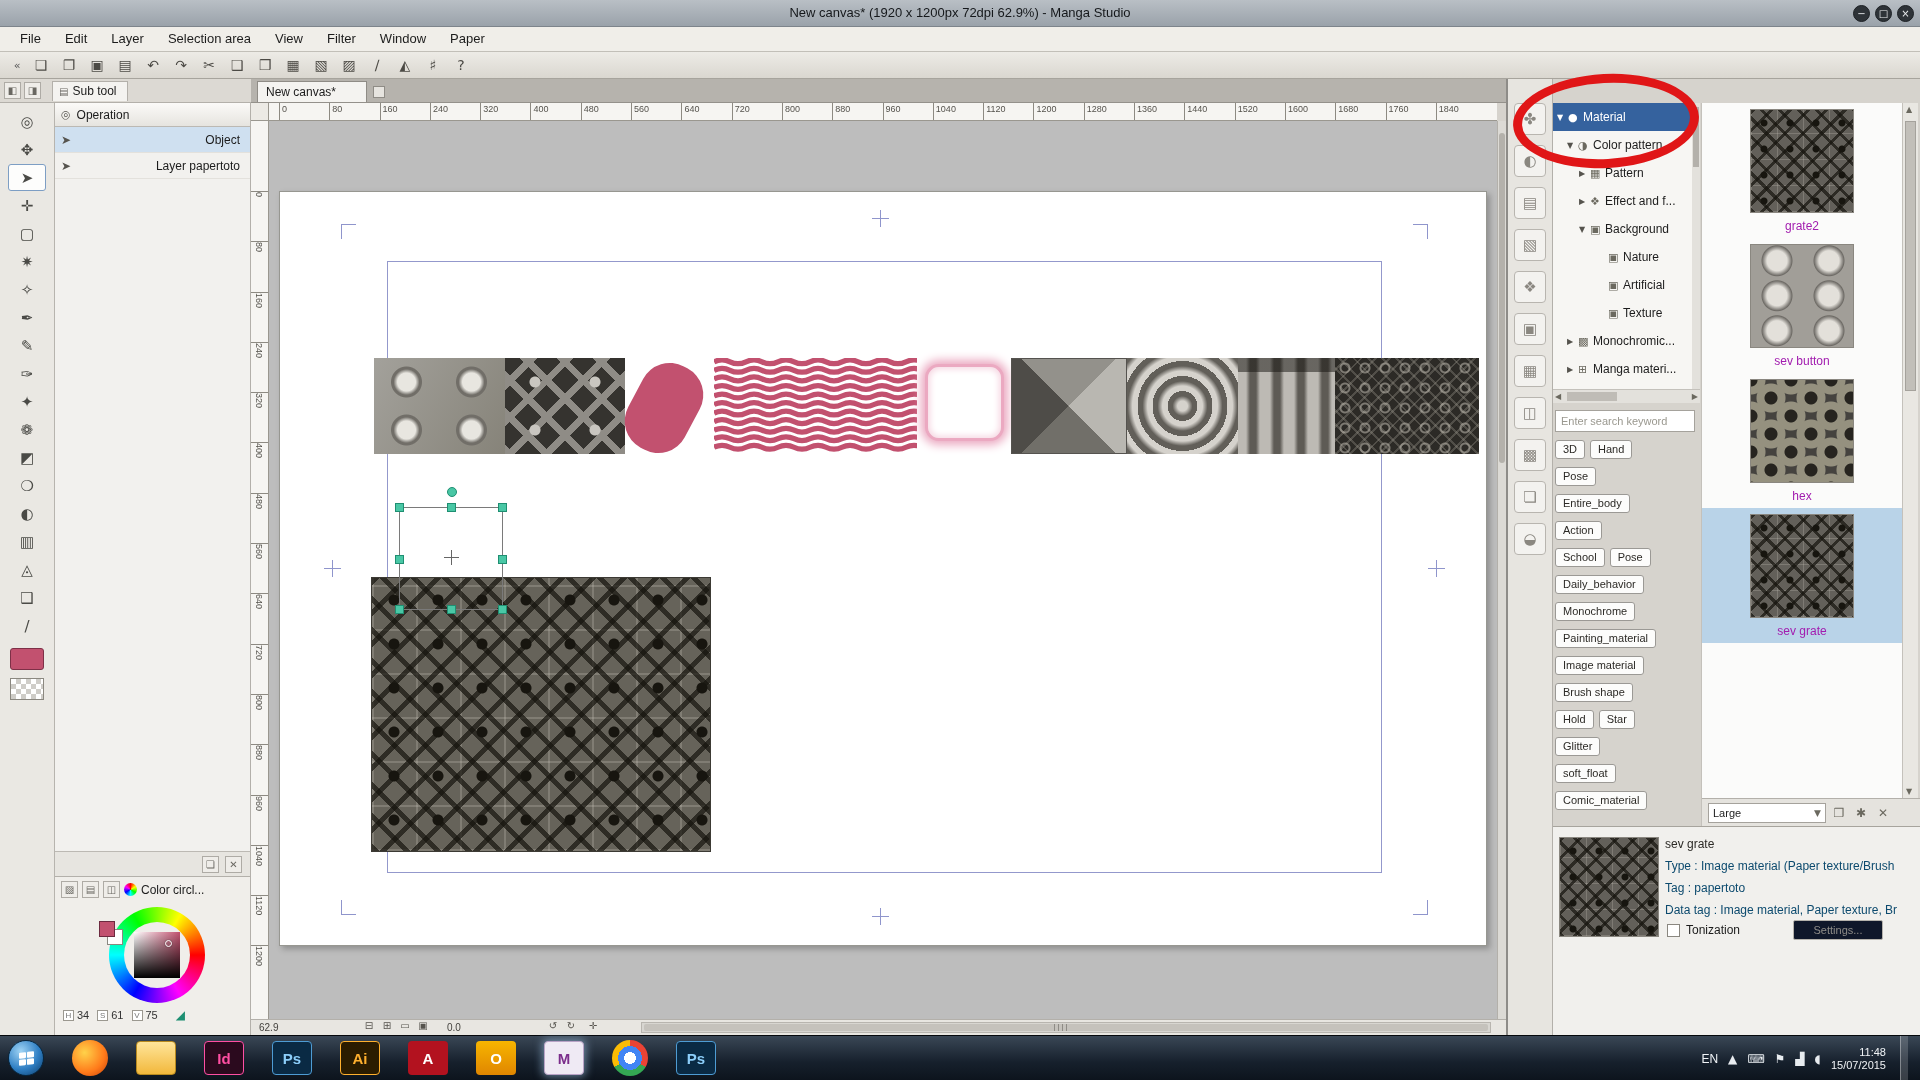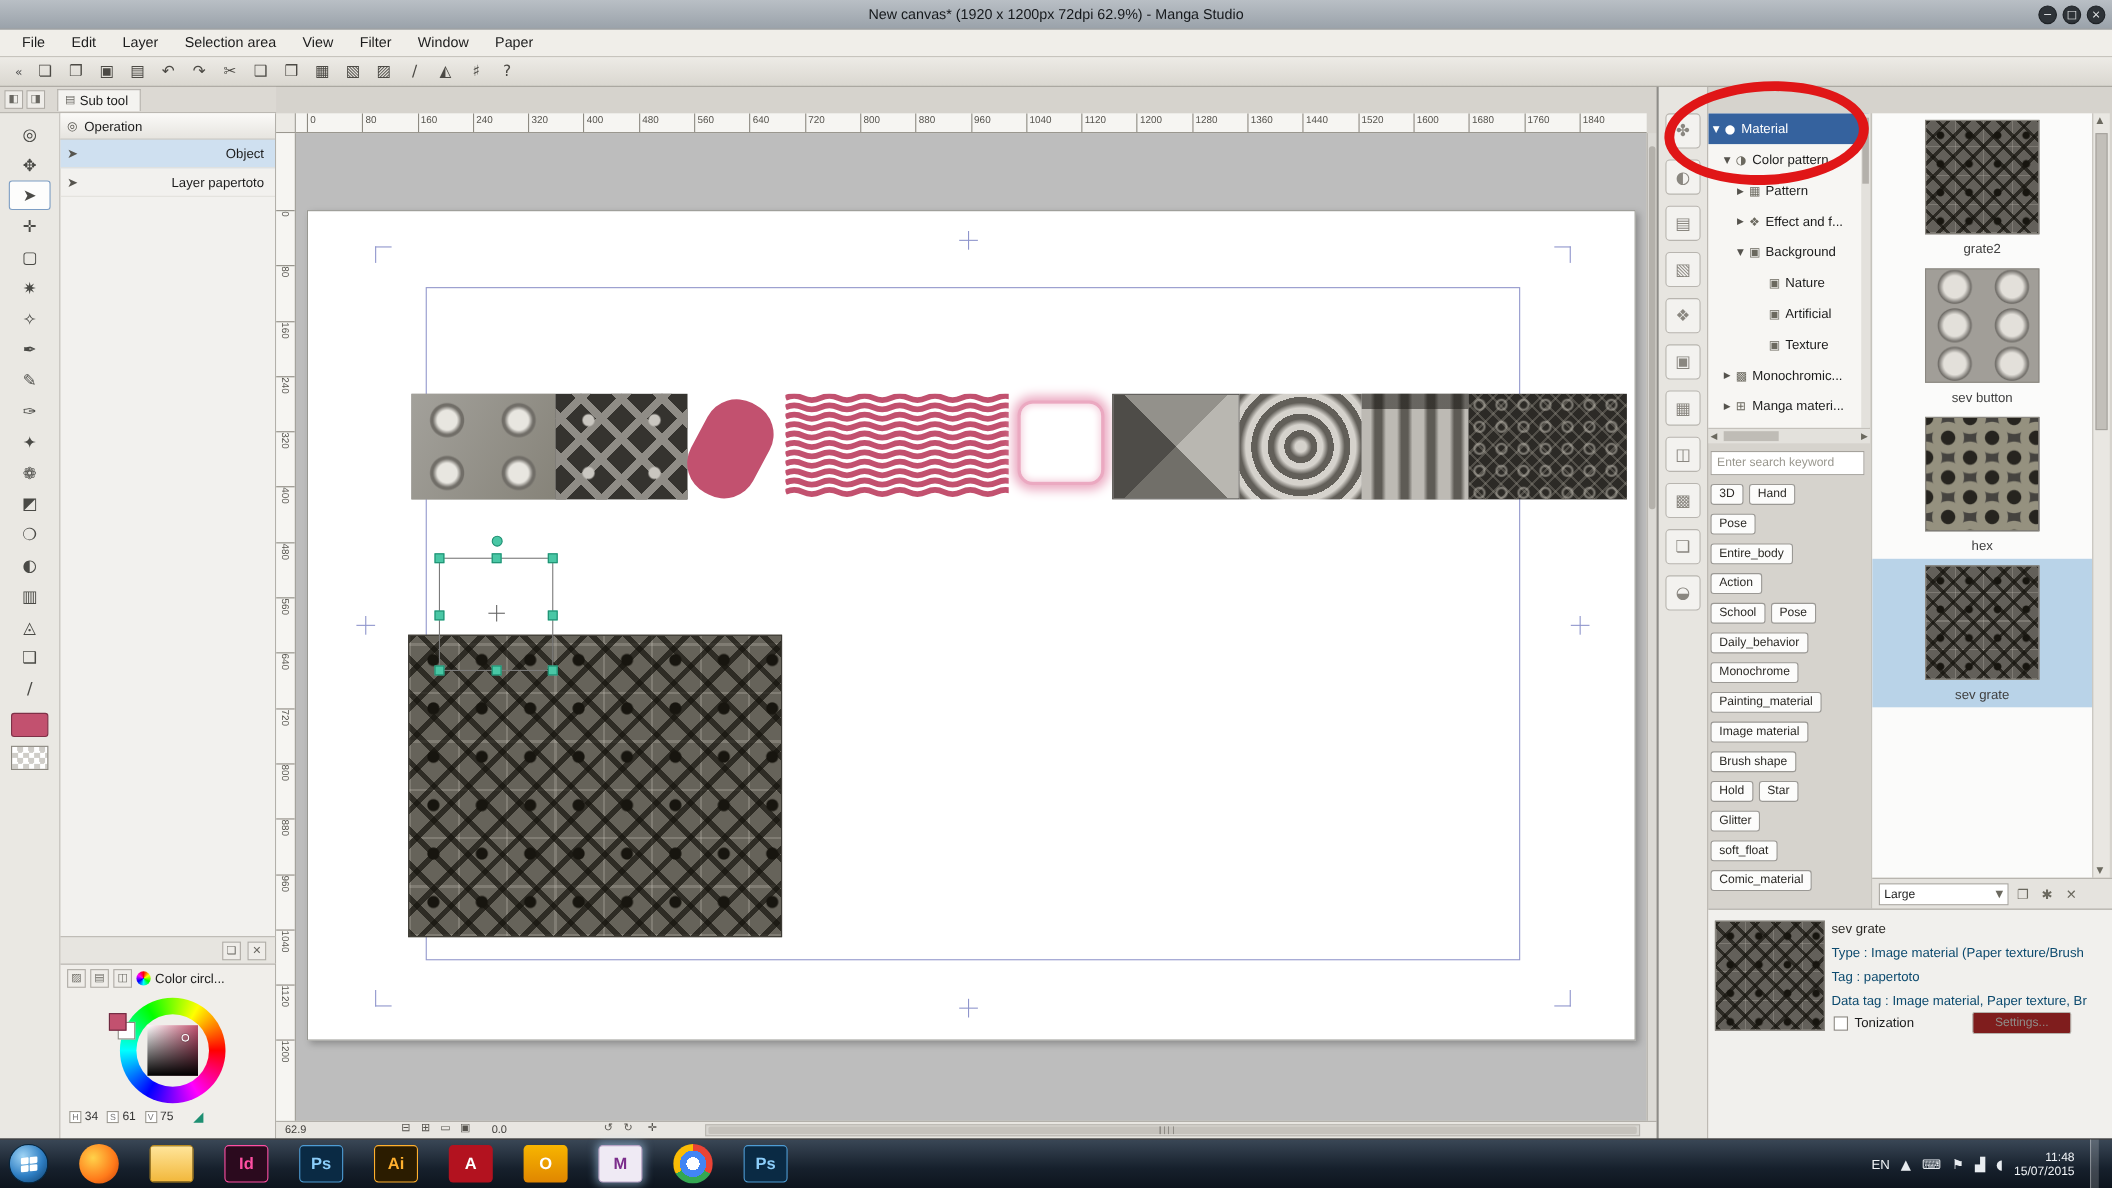--- a/index.html
+++ b/index.html
@@ -148,21 +148,21 @@
   #mat-search{left:1555px;top:410px;width:140px;height:22px;border:1px solid #a5a29c;background:#fff;font-size:11px;padding:0 5px;color:#333}
   #mat-search::placeholder{color:#9a988f}
   #mat-tags{left:1555px;top:440px;width:145px}
   .tagrow{display:flex;gap:5px;margin-bottom:8px}
   .tag{height:19px;line-height:17px;border:1px solid #9b9995;border-radius:3px;background:#fcfcfb;font-size:11px;padding:0 7px;color:#2c2a26;white-space:nowrap}
   #mat-divider{left:1701px;top:103px;width:1px;height:723px;background:#c4c1bb}
   #mat-thumbs{left:1702px;top:103px;width:200px;height:695px;background:#fbfbfa;overflow:hidden}
   .thumb-item{height:135px;display:flex;flex-direction:column;align-items:center;justify-content:center;gap:6px}
   .thumb-item.sel{background:#b9d3e8}
   .timg{width:104px;height:104px;border:1px solid #8a8780}
-  .tname{font-size:12px;color:#404040}
+  .tname{font-size:12px;color:#a21caf}
   .pat-star-sm{background-color:#63605a;
     background-image:radial-gradient(circle,#17150f 0 3px,rgba(0,0,0,0) 4px),
       repeating-linear-gradient(45deg,rgba(22,20,14,.7) 0 3px,rgba(0,0,0,0) 3px 13px),
       repeating-linear-gradient(135deg,rgba(22,20,14,.7) 0 3px,rgba(0,0,0,0) 3px 13px),
       repeating-linear-gradient(0deg,rgba(205,200,190,.25) 0 1px,rgba(0,0,0,0) 1px 26px),
       repeating-linear-gradient(90deg,rgba(205,200,190,.25) 0 1px,rgba(0,0,0,0) 1px 26px);
     background-size:26px 26px,auto,auto,auto,auto}
   .pat-hex{background-color:#45433f;
     background-image:radial-gradient(circle,#26241f 0 6px,#95917f 7px 14px,rgba(0,0,0,0) 15px),
       radial-gradient(circle,#26241f 0 6px,#95917f 7px 14px,rgba(0,0,0,0) 15px);
@@ -178,21 +178,21 @@
   #thumb-scroll .thumb{position:absolute;left:2px;top:18px;width:11px;height:270px;background:#c2bfb9;border:1px solid #a5a29c}
   #size-row{left:1702px;top:798px;width:218px;height:28px;background:#e5e3de;border-top:1px solid #b3b0aa;display:flex;align-items:center;padding-left:6px;gap:4px}
   #size-select{width:118px;height:20px;background:#fff;border:1px solid #a5a29c;font-size:11px;line-height:18px;padding:0 4px;display:flex;justify-content:space-between}
   .sz-ic{width:18px;height:18px;display:flex;align-items:center;justify-content:center;color:#6b695f;font-size:12px;font-family:"DejaVu Sans",sans-serif}
   #mat-details{left:1553px;top:826px;width:367px;height:209px;background:#f1f0ed;border-top:1px solid #a7a49d;font-size:12px}
   #detail-thumb{position:absolute;left:6px;top:10px;width:100px;height:100px;border:1px solid #8a8780}
   #detail-name{position:absolute;left:112px;top:10px;font-size:12px;color:#2c2a26}
   .detail-line{position:absolute;left:112px;width:250px;white-space:nowrap;overflow:hidden;color:#0c4a6e}
   #tonize-row{position:absolute;left:114px;top:96px;display:flex;align-items:center;gap:6px}
   #tonize-box{width:13px;height:13px;border:1px solid #8a8780;background:#fff}
-  #settings-btn{position:absolute;left:240px;top:93px;width:90px;height:20px;background:#7f1d1d;border:1px solid #b5b2ac;border-radius:2px;color:#8f8d89;font-size:11px;text-align:center;line-height:18px}
+  #settings-btn{position:absolute;left:240px;top:93px;width:90px;height:20px;background:#0f172a;border:1px solid #b5b2ac;border-radius:2px;color:#8f8d89;font-size:11px;text-align:center;line-height:18px}
   #detail-rows{position:absolute;left:112px;top:127px;width:250px}
   .drow{display:flex;margin-bottom:11px;color:#8f8d89;font-size:12px}
   .drow span:first-child{flex:0 0 181px;white-space:nowrap;overflow:hidden}
   .drow span:last-child{white-space:nowrap}
 
   
   #annotation-circle{left:1513px;top:74px;width:186px;height:94px;border:9px solid #e01617;border-radius:50%;transform:rotate(-3deg);z-index:99}
 
   
   #taskbar{left:0;top:1035px;width:1920px;height:45px;background:linear-gradient(#3a4756,#16202c 60%,#0d141d);border-top:1px solid #05080c;display:flex;align-items:center}
@@ -352,20 +352,24 @@
           <span>61</span>
         </span>
       <span class="hsv-chip">
           <span class="hsv-ic">V</span>
           <span>75</span>
         </span>
       <span id="dropper-ic">◢</span>
     </div>
   </div>
 
+  <div class="abs" id="tabrow">
+    <div id="canvas-tab">New canvas*</div>
+    <div id="tab-mini"></div>
+  </div>
 
   <div class="abs" id="corner-box"></div>
   <div class="abs" id="hrule">
 
   <span class="tick">0</span>
       <span class="tick">80</span>
       <span class="tick">160</span>
       <span class="tick">240</span>
       <span class="tick">320</span>
       <span class="tick">400</span>

